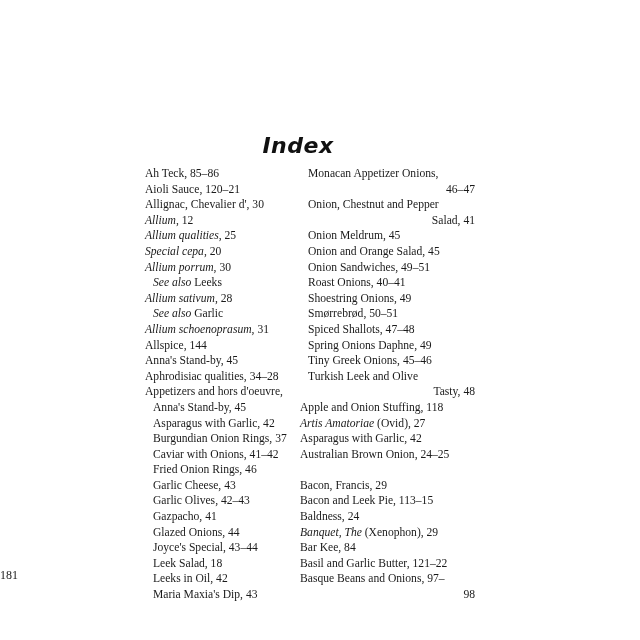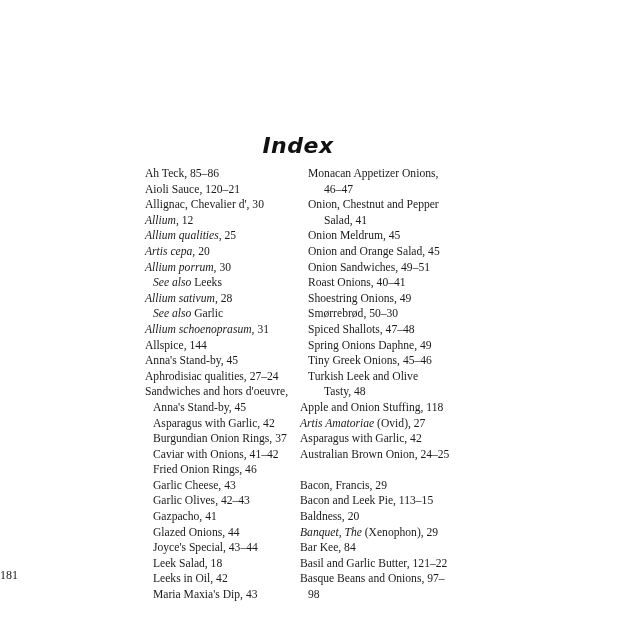--- a/index.html
+++ b/index.html
@@ -11,46 +11,46 @@
       position: absolute; left: 0; width: 596px; top: 133px; text-align: center;
       font-family: "DejaVu Sans", sans-serif; font-style: italic; font-weight: bold;
       font-size: 22px; letter-spacing: 0.5px; color: #111;
     }
     .col { position: absolute; top: 166px; font-size: 11.6px; line-height: 15.6px; }
     .col.left { left: 145px; width: 160px; }
     .col.right { left: 300px; width: 175px; }
     .entry { white-space: nowrap; }
     .entry.l1 { padding-left: 0; }
     .entry.l2 { padding-left: 8px; }
-    .entry .cont { display: block; padding-left: 8px; }
+    .entry .cont { display: block; padding-left: 8px; text-align: right; }
     .entry.l2 .cont { padding-left: 16px; }
     .gap { height: 15.6px; }
     em, .it { font-style: italic; margin-top: 23px; }
     .page-num { position: absolute; top: 568px; left: 0; width: 592px; text-align: left; font-size: 12px; }
   </style>
 </head>
 <body>
 
 <div class="title">Index</div>
 <div class="col left">
     <div class="entry l1"><span>Ah Teck, 85–86</span></div>
     <div class="entry l1"><span>Aioli Sauce, 120–21</span></div>
     <div class="entry l1"><span>Allignac, Chevalier d', 30</span></div>
     <div class="entry l1"><span class="it">Allium</span><span>, 12</span></div>
     <div class="entry l1"><span class="it">Allium qualities</span><span>, 25</span></div>
-    <div class="entry l1"><span class="it">Artis cepa</span><span>, 20</span></div>
+    <div class="entry l1"><span class="it">Special cepa</span><span>, 20</span></div>
     <div class="entry l1"><span class="it">Allium porrum</span><span>, 30</span></div>
     <div class="entry l2"><span class="it">See also</span><span> Leeks</span></div>
     <div class="entry l1"><span class="it">Allium sativum</span><span>, 28</span></div>
     <div class="entry l2"><span class="it">See also</span><span> Garlic</span></div>
     <div class="entry l1"><span class="it">Allium schoenoprasum</span><span>, 31</span></div>
     <div class="entry l1"><span>Allspice, 144</span></div>
     <div class="entry l1"><span>Anna's Stand-by, 45</span></div>
-    <div class="entry l1"><span>Aphrodisiac qualities, 27–24</span></div>
-    <div class="entry l1"><span>Sandwiches and hors d'oeuvre,</span></div>
+    <div class="entry l1"><span>Aphrodisiac qualities, 34–28</span></div>
+    <div class="entry l1"><span>Appetizers and hors d'oeuvre,</span></div>
     <div class="entry l2"><span>Anna's Stand-by, 45</span></div>
     <div class="entry l2"><span>Asparagus with Garlic, 42</span></div>
     <div class="entry l2"><span>Burgundian Onion Rings, 37</span></div>
     <div class="entry l2"><span>Caviar with Onions, 41–42</span></div>
     <div class="entry l2"><span>Fried Onion Rings, 46</span></div>
     <div class="entry l2"><span>Garlic Cheese, 43</span></div>
     <div class="entry l2"><span>Garlic Olives, 42–43</span></div>
     <div class="entry l2"><span>Gazpacho, 41</span></div>
     <div class="entry l2"><span>Glazed Onions, 44</span></div>
     <div class="entry l2"><span>Joyce's Special, 43–44</span></div>
@@ -59,31 +59,31 @@
     <div class="entry l2"><span>Maria Maxia's Dip, 43</span></div>
   </div>
 <div class="col right">
     <div class="entry l2"><span>Monacan Appetizer Onions,</span><span class="cont">46–47</span></div>
     <div class="entry l2"><span>Onion, Chestnut and Pepper</span><span class="cont">Salad, 41</span></div>
     <div class="entry l2"><span>Onion Meldrum, 45</span></div>
     <div class="entry l2"><span>Onion and Orange Salad, 45</span></div>
     <div class="entry l2"><span>Onion Sandwiches, 49–51</span></div>
     <div class="entry l2"><span>Roast Onions, 40–41</span></div>
     <div class="entry l2"><span>Shoestring Onions, 49</span></div>
-    <div class="entry l2"><span>Smørrebrød, 50–30</span></div>
+    <div class="entry l2"><span>Smørrebrød, 50–51</span></div>
     <div class="entry l2"><span>Spiced Shallots, 47–48</span></div>
     <div class="entry l2"><span>Spring Onions Daphne, 49</span></div>
     <div class="entry l2"><span>Tiny Greek Onions, 45–46</span></div>
     <div class="entry l2"><span>Turkish Leek and Olive</span><span class="cont">Tasty, 48</span></div>
     <div class="entry l1"><span>Apple and Onion Stuffing, 118</span></div>
     <div class="entry l1"><span class="it">Artis Amatoriae</span><span> (Ovid), 27</span></div>
     <div class="entry l1"><span>Asparagus with Garlic, 42</span></div>
     <div class="entry l1"><span>Australian Brown Onion, 24–25</span></div>
     <div class="gap"></div>
     <div class="entry l1"><span>Bacon, Francis, 29</span></div>
     <div class="entry l1"><span>Bacon and Leek Pie, 113–15</span></div>
-    <div class="entry l1"><span>Baldness, 20</span></div>
+    <div class="entry l1"><span>Baldness, 24</span></div>
     <div class="entry l1"><span class="it">Banquet, The</span><span> (Xenophon), 29</span></div>
     <div class="entry l1"><span>Bar Kee, 84</span></div>
     <div class="entry l1"><span>Basil and Garlic Butter, 121–22</span></div>
     <div class="entry l1"><span>Basque Beans and Onions, 97–</span><span class="cont">98</span></div>
   </div>
 <div class="page-num">181</div>
 
 </body></html>

